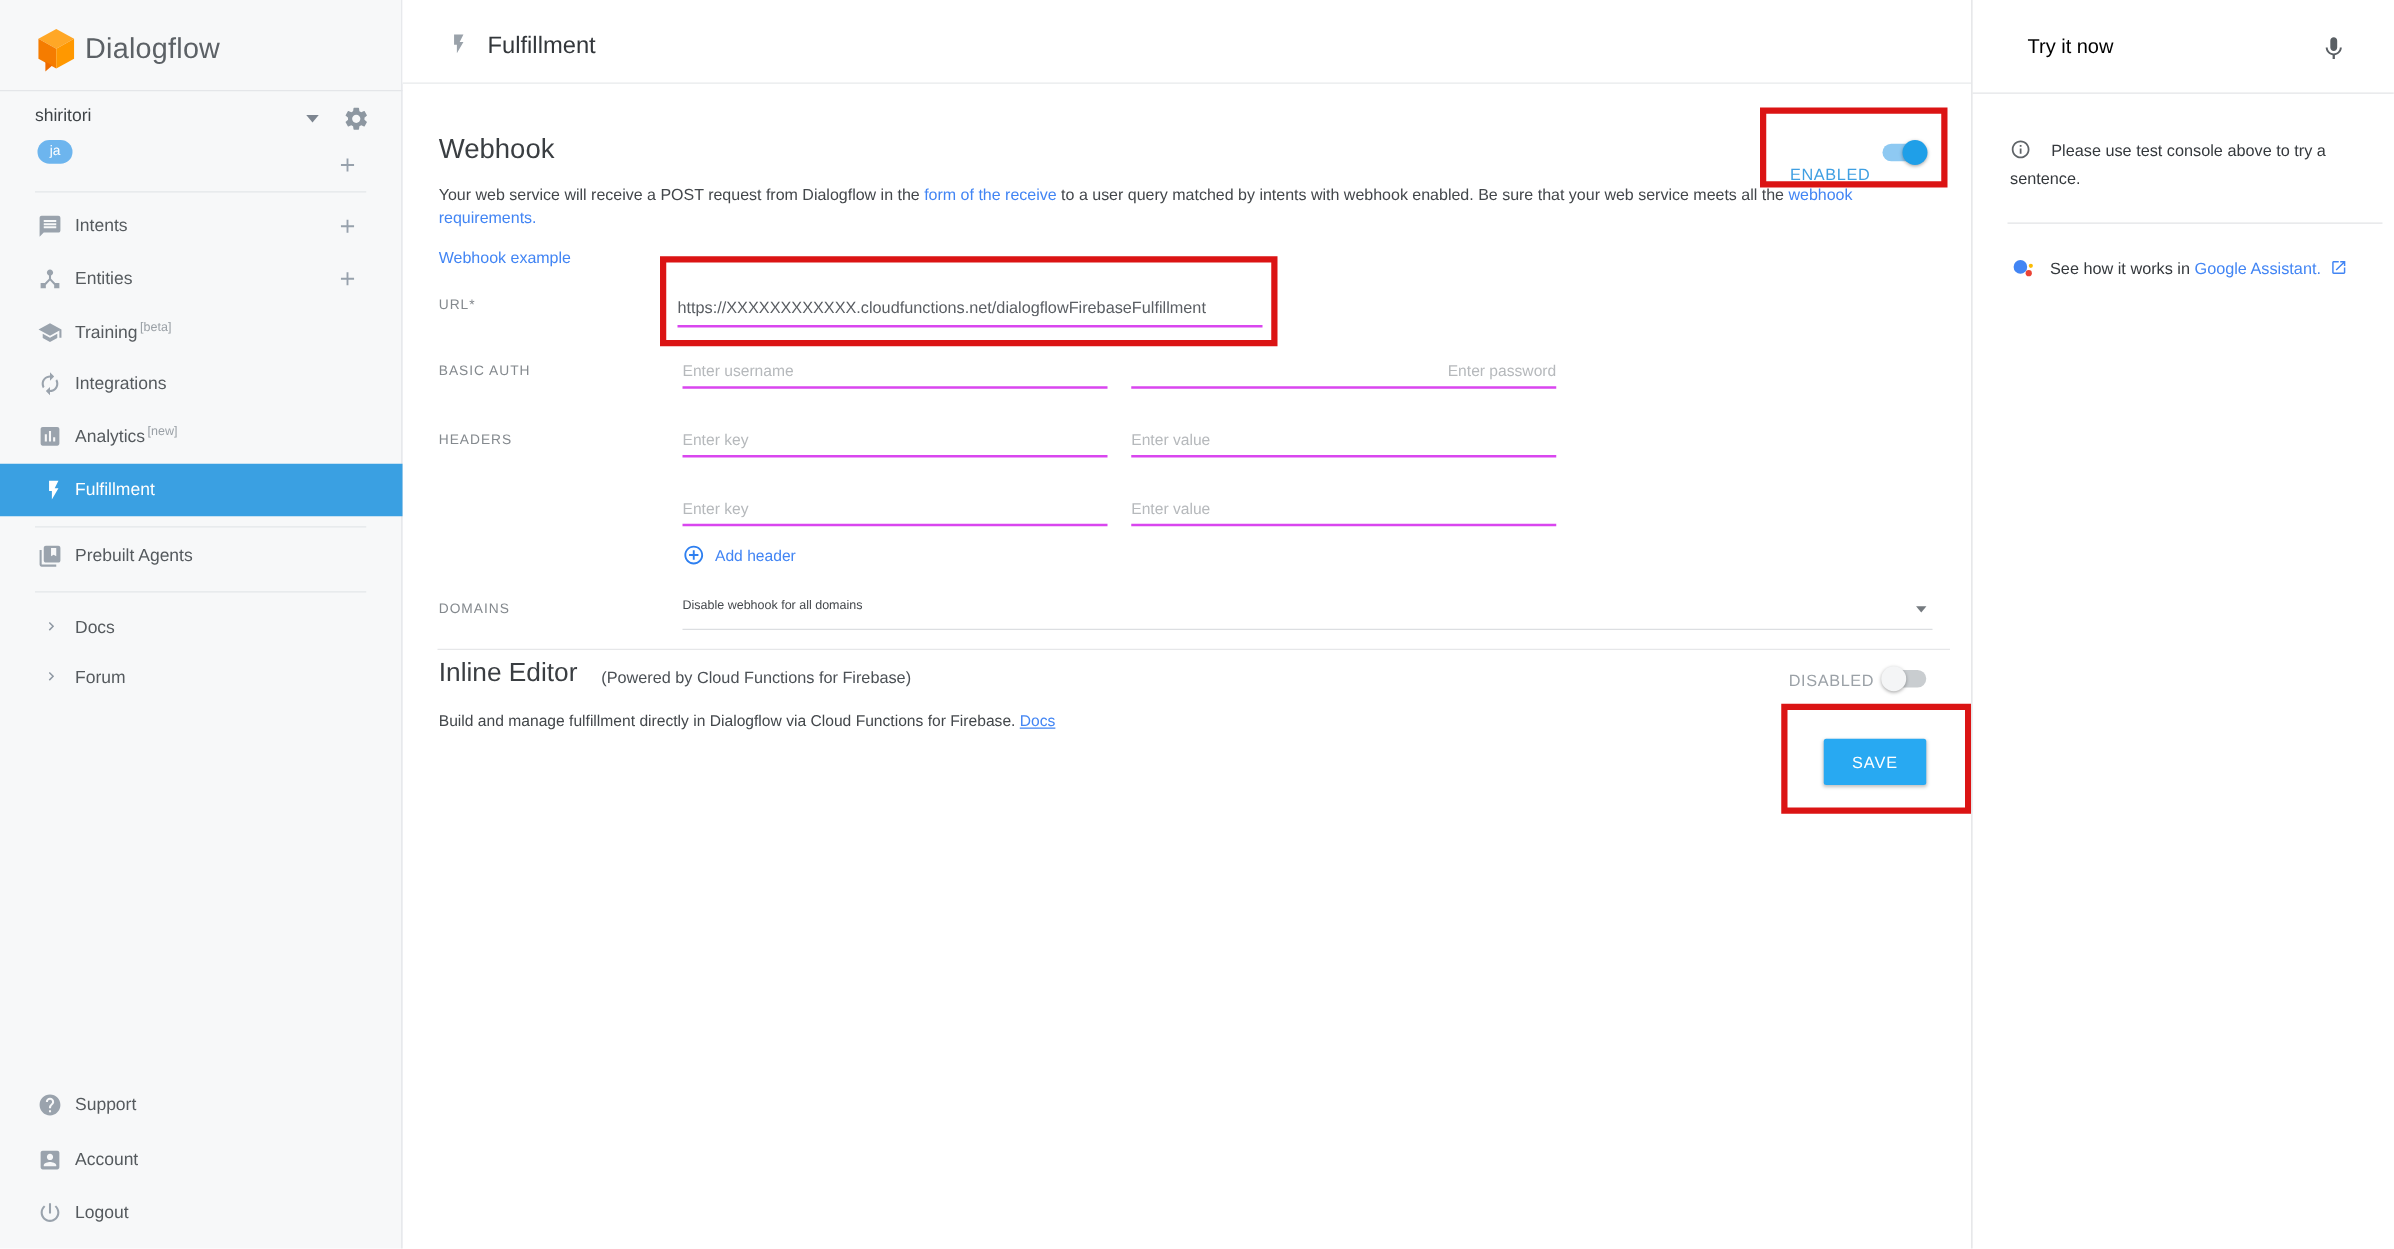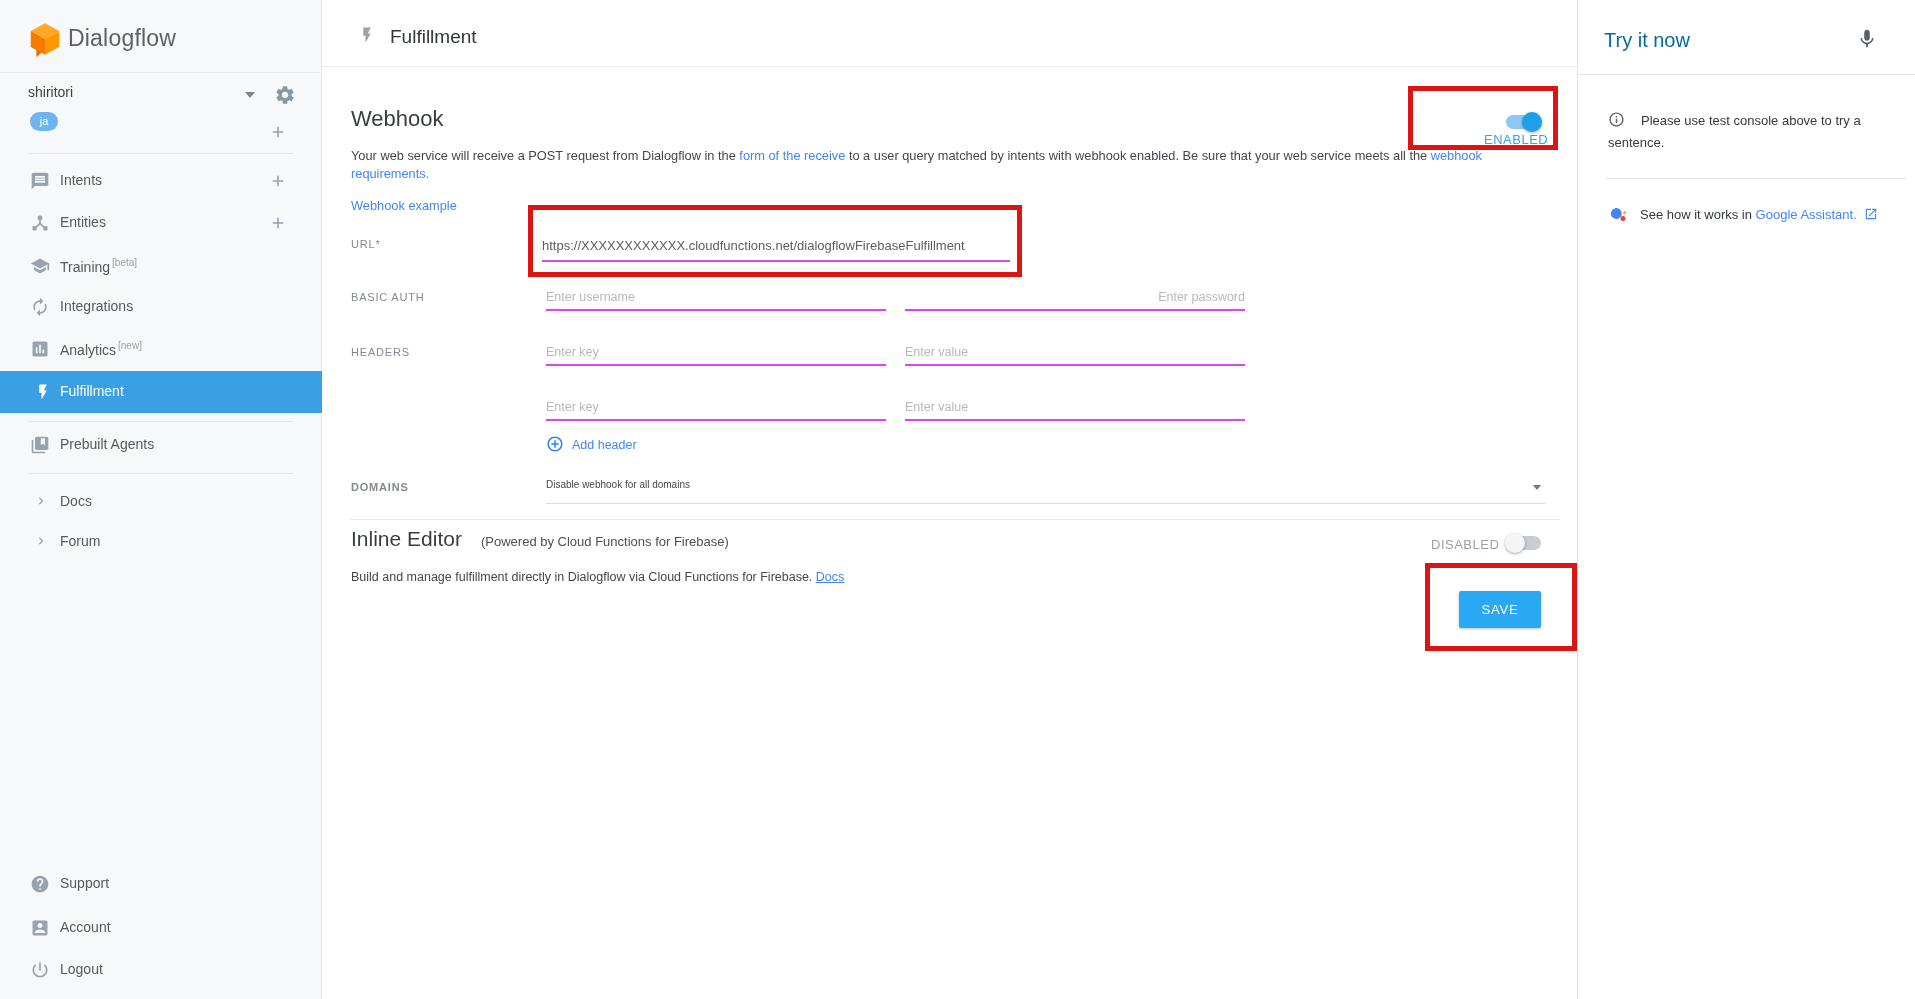--- a/index.html
+++ b/index.html
@@ -35,21 +35,21 @@
   .toggle .knob { position:absolute; top:0; width:20px; height:20px; border-radius:50%; box-shadow:0 1px 3px rgba(0,0,0,.35); }
   .toggle.on .track { background:#8ec9f2; }
   .toggle.on .knob { left:17px; background:#1f9fe8; }
   .toggle.off .track { background:#c9cdd0; }
   .toggle.off .knob { left:0; background:#f4f5f6; }
   #save-btn { left:1459px; top:591px; width:82px; height:37px; background:#28a9f2; border:none; border-radius:2px; color:#fff; font-size:13px; letter-spacing:.8px; font-family:"Liberation Sans",sans-serif; box-shadow:0 1px 3px rgba(0,0,0,.25); cursor:pointer; }
 
   
   #right-panel { left:1577px; top:0; width:338px; height:999px; background:#fff; border-left:1px solid #dfe1e4; }
   #try-row { left:0; top:0; width:338px; height:75px; border-bottom:1px solid #e3e5e7; }
-  #try-placeholder { left:26px; top:29px; font-size:20px; color:#0369a1; }
+  #try-placeholder { left:44px; top:29px; font-size:16px; color:#000000; }
   .panel-text { font-size:13px; color:#35393d; line-height:22px; }
 </style>
 </head>
 <body>
 
 <div id="sidebar" class="abs">
 
   <span class="abs" style="left:26px;top:20px;">
     <svg width="38" height="38" viewBox="0 0 24 24">
       <polygon points="12,2 21,7 12,12 3,7" fill="#ffa726"></polygon>
@@ -196,21 +196,21 @@
 <div id="main-header" class="abs"></div>
 <span class="abs" style="left:358px;top:24px;">
   <svg width="18" height="22" viewBox="0 0 24 24" fill="#9aa2aa">
       <path d="M7 2v11h3v9l7-12h-4l4-8z"></path>
     </svg>
 </span>
 <div id="page-title" class="abs">Fulfillment</div>
 
 <div class="abs sec-title" style="left:351px;top:106px;">Webhook</div>
 
-<div class="abs" style="left:1484px;top:116px;font-size:13px;color:#3f9fe2;letter-spacing:.5px;margin-top:16px;">ENABLED</div>
+<div class="abs" style="left:1432px;top:116px;font-size:13px;color:#3f9fe2;letter-spacing:.5px;margin-top:16px;">ENABLED</div>
 <div class="abs toggle on" style="left:1505px;top:112px;">
   <span class="track abs"></span>
     <span class="knob abs"></span>
 </div>
 <div class="abs redbox" style="left:1408px;top:86px;width:150px;height:64px;"></div>
 
 <div class="abs" style="left:351px;top:147px;width:1212px;font-size:12.8px;line-height:17.5px;color:#43474b;">
   <span>Your web service will receive a POST request from Dialogflow in the </span><a class="lnk">form of the receive</a><span> to a user query matched by intents with webhook enabled. Be sure that your web service meets all the </span><a class="lnk">webhook requirements.</a>
 </div>
 <a class="abs lnk" style="left:351px;top:198px;font-size:12.8px;">Webhook example</a>
@@ -229,21 +229,21 @@
 <input class="abs fld" style="left: 546px; top: 395px; width: 340px; height: 26px;" placeholder="Enter key">
 <input class="abs fld" style="left: 905px; top: 395px; width: 340px; height: 26px;" placeholder="Enter value">
 
 <span class="abs" style="left:546px;top:435px;">
   <svg width="18" height="18" viewBox="0 0 24 24" fill="#2e7ff0">
       <path d="M13 7h-2v4H7v2h4v4h2v-4h4v-2h-4V7zm-1-5C6.48 2 2 6.48 2 12s4.48 10 10 10 10-4.48 10-10S17.52 2 12 2zm0 18c-4.41 0-8-3.59-8-8s3.59-8 8-8 8 3.59 8 8-3.59 8-8 8z"></path>
     </svg>
 </span>
 <a class="abs lnk" style="left:572px;top:438px;font-size:12.5px;">Add header</a>
 
-<div class="abs lbl" style="left:351px;top:481px;font-weight:bold;">DOMAINS</div>
+<div class="abs lbl" style="left:351px;top:481px;">DOMAINS</div>
 <div class="abs" style="left:546px;top:473px;width:1000px;height:31px;border-bottom:1px solid #dcdee1;cursor:pointer;">
   <span style="position:absolute;left:0;top:6px;font-size:10px;color:#44484c;">Disable webhook for all domains</span>
   <span style="position:absolute;right:4px;top:11px;">
       <svg width="10" height="7" viewBox="0 0 12 8">
         <polygon points="1,1 11,1 6,7" fill="#757a7f"></polygon>
       </svg>
     </span>
 </div>
 
 <div class="abs" style="left:350px;top:519px;width:1210px;height:1px;background:#e6e7e9;"></div>

